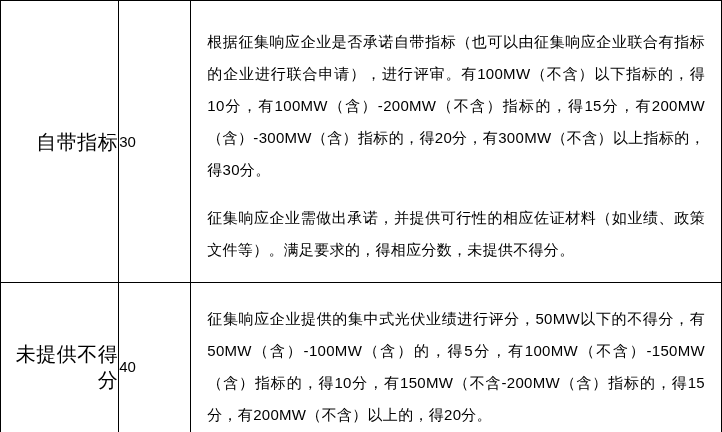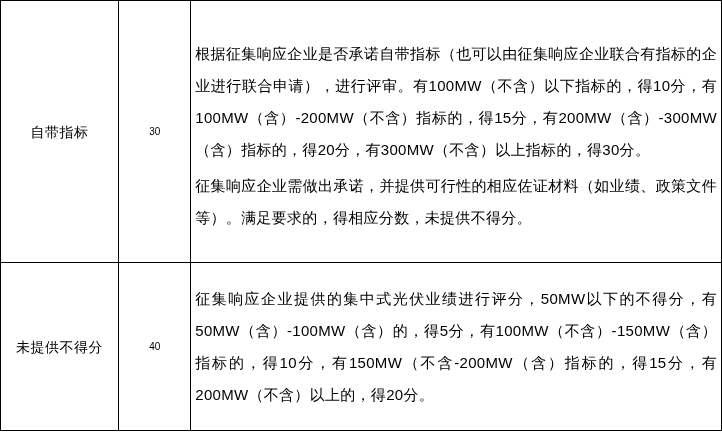--- a/index.html
+++ b/index.html
@@ -27,41 +27,41 @@
   .col-item {
     width: 118px;
   }
   .col-score {
     width: 72px;
   }
   .col-desc {
     width: 530px;
   }
   .cell-item {
-    font-size: 14px;
+    font-size: 20px;
     line-height: 26px;
-    text-align: center;
+    text-align: right;
     padding: 6px 10px;
     letter-spacing: 0.5px;
   }
   .cell-score {
-    font-size: 10px;
+    font-size: 15px;
     line-height: 26px;
-    text-align: center;
+    text-align: left;
     padding: 6px 4px;
   }
   .cell-desc {
     font-size: 15px;
     line-height: 32px;
     text-align: left;
     padding: 8px 10px 10px 10px;
     letter-spacing: 0.3px;
   }
   .cell-desc p {
-    margin: 4px;
+    margin: 16px;
     text-align: justify;
     text-justify: inter-ideograph;
   }
   
   .row-1 .cell-desc { padding-top: 9px; }
   .row-1 { height: 262px; }
   .row-2 { height: 168px; }
 </style>
 </head>
 <body>

